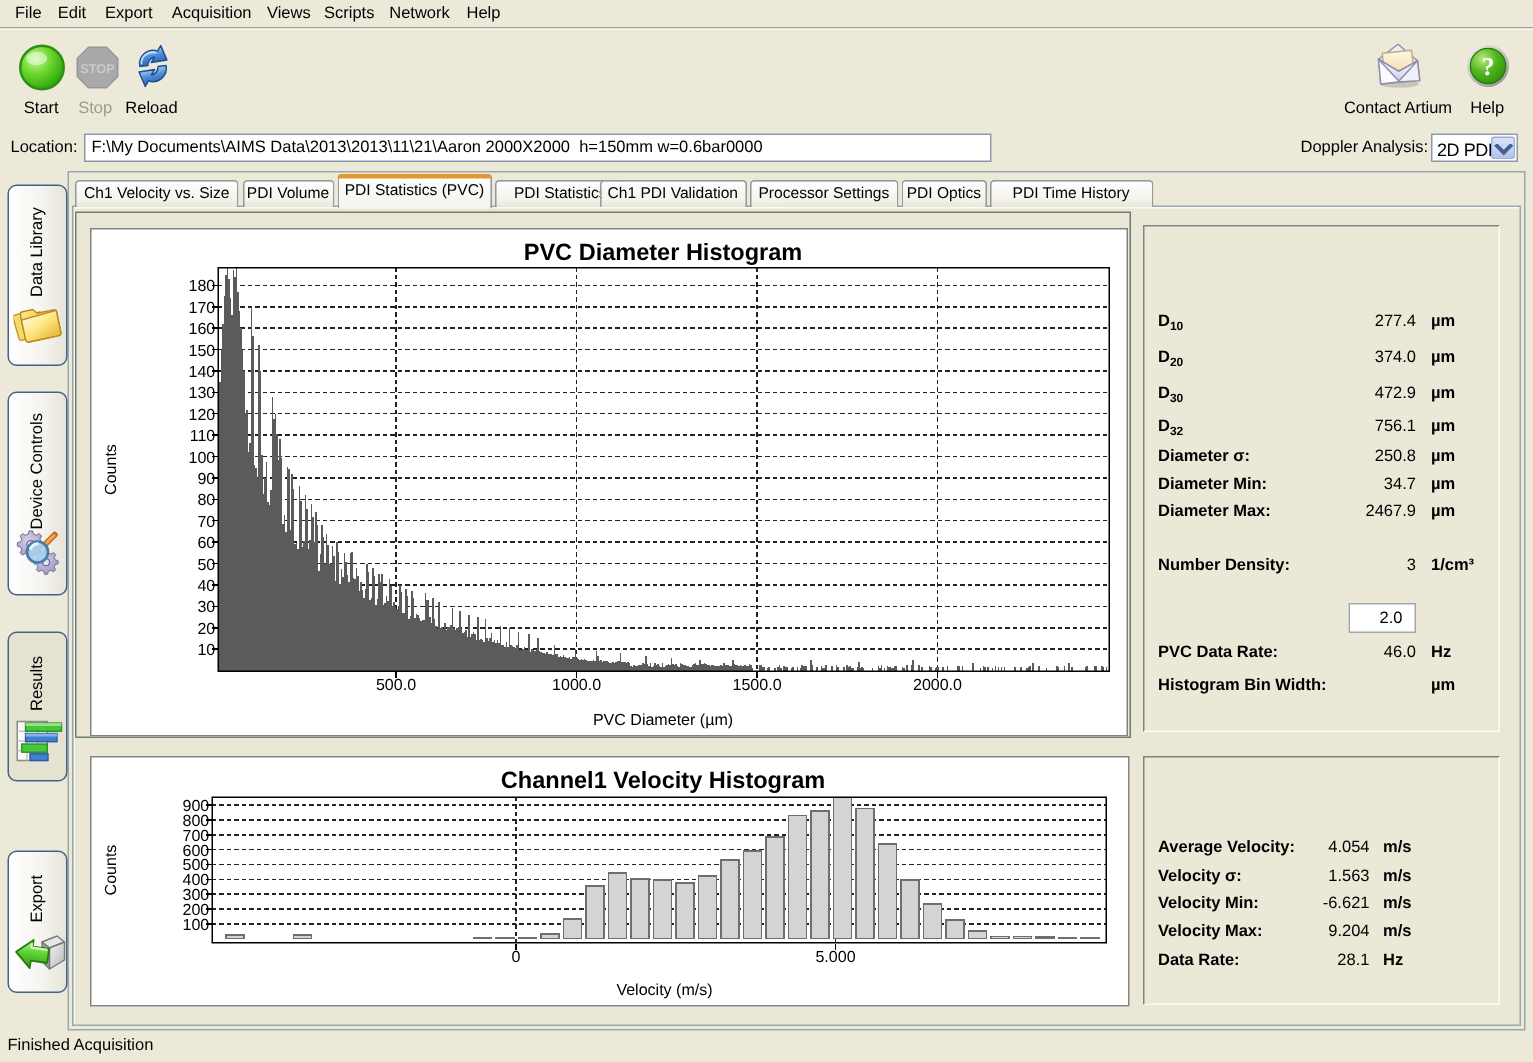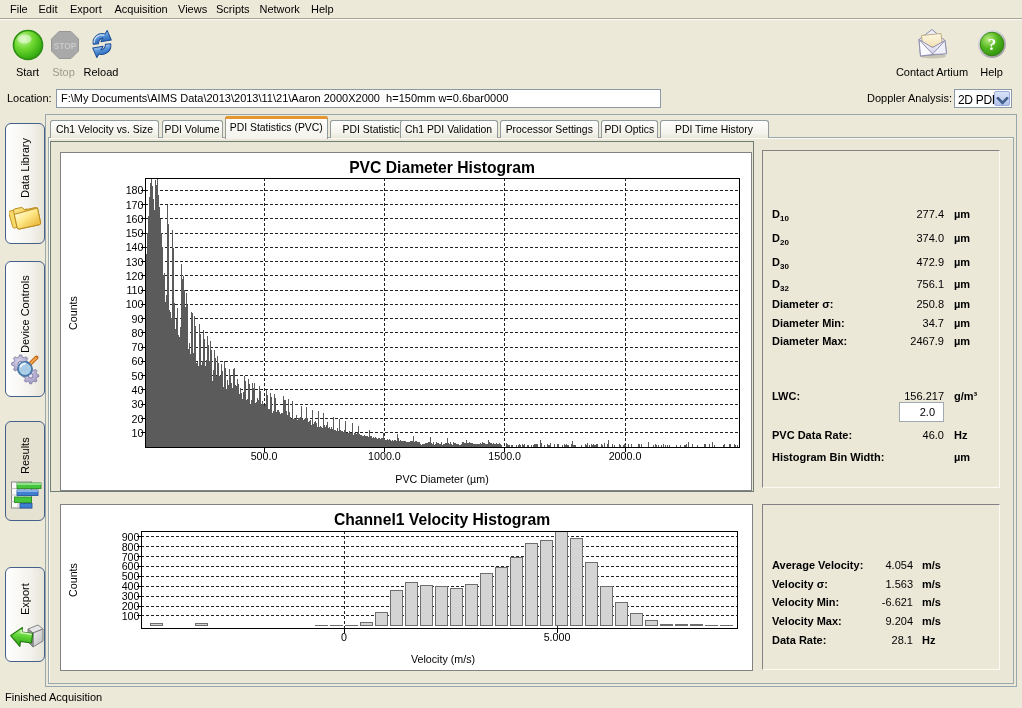--- a/index.html
+++ b/index.html
@@ -248,24 +248,24 @@
     <div class="srow" style="top:120px">
       <span class="slab"><b>Diameter Min:</b></span>
       <span class="sval" style="left:71px;width:110px">34.7</span>
       <span class="sunit" style="left:191px"><b>µm</b></span>
     </div>
     <div class="srow" style="top:137.5px">
       <span class="slab"><b>Diameter Max:</b></span>
       <span class="sval" style="left:71px;width:110px">2467.9</span>
       <span class="sunit" style="left:191px"><b>µm</b></span>
     </div>
-    <div class="srow" style="top:193px">
-      <span class="slab"><b>LWC:</b></span>
-      <span class="sval" style="left:71px;width:110px">156.217</span>
-      <span class="sunit" style="left:191px"><b>g/m³</b></span>
+    <div class="srow" style="top:174px">
+      <span class="slab"><b>Number Density:</b></span>
+      <span class="sval" style="left:71px;width:110px">3</span>
+      <span class="sunit" style="left:191px"><b>1/cm³</b></span>
     </div>
     <div class="srow" style="top:231.5px">
       <span class="slab"><b>PVC Data Rate:</b></span>
       <span class="sval" style="left:71px;width:110px">46.0</span>
       <span class="sunit" style="left:191px"><b>Hz</b></span>
     </div>
 <div class="srow" style="top:254px">
       <span class="slab"><b>Histogram Bin Width:</b></span>
       <span class="sunit" style="left:191px"><b>µm</b></span>
     </div>

